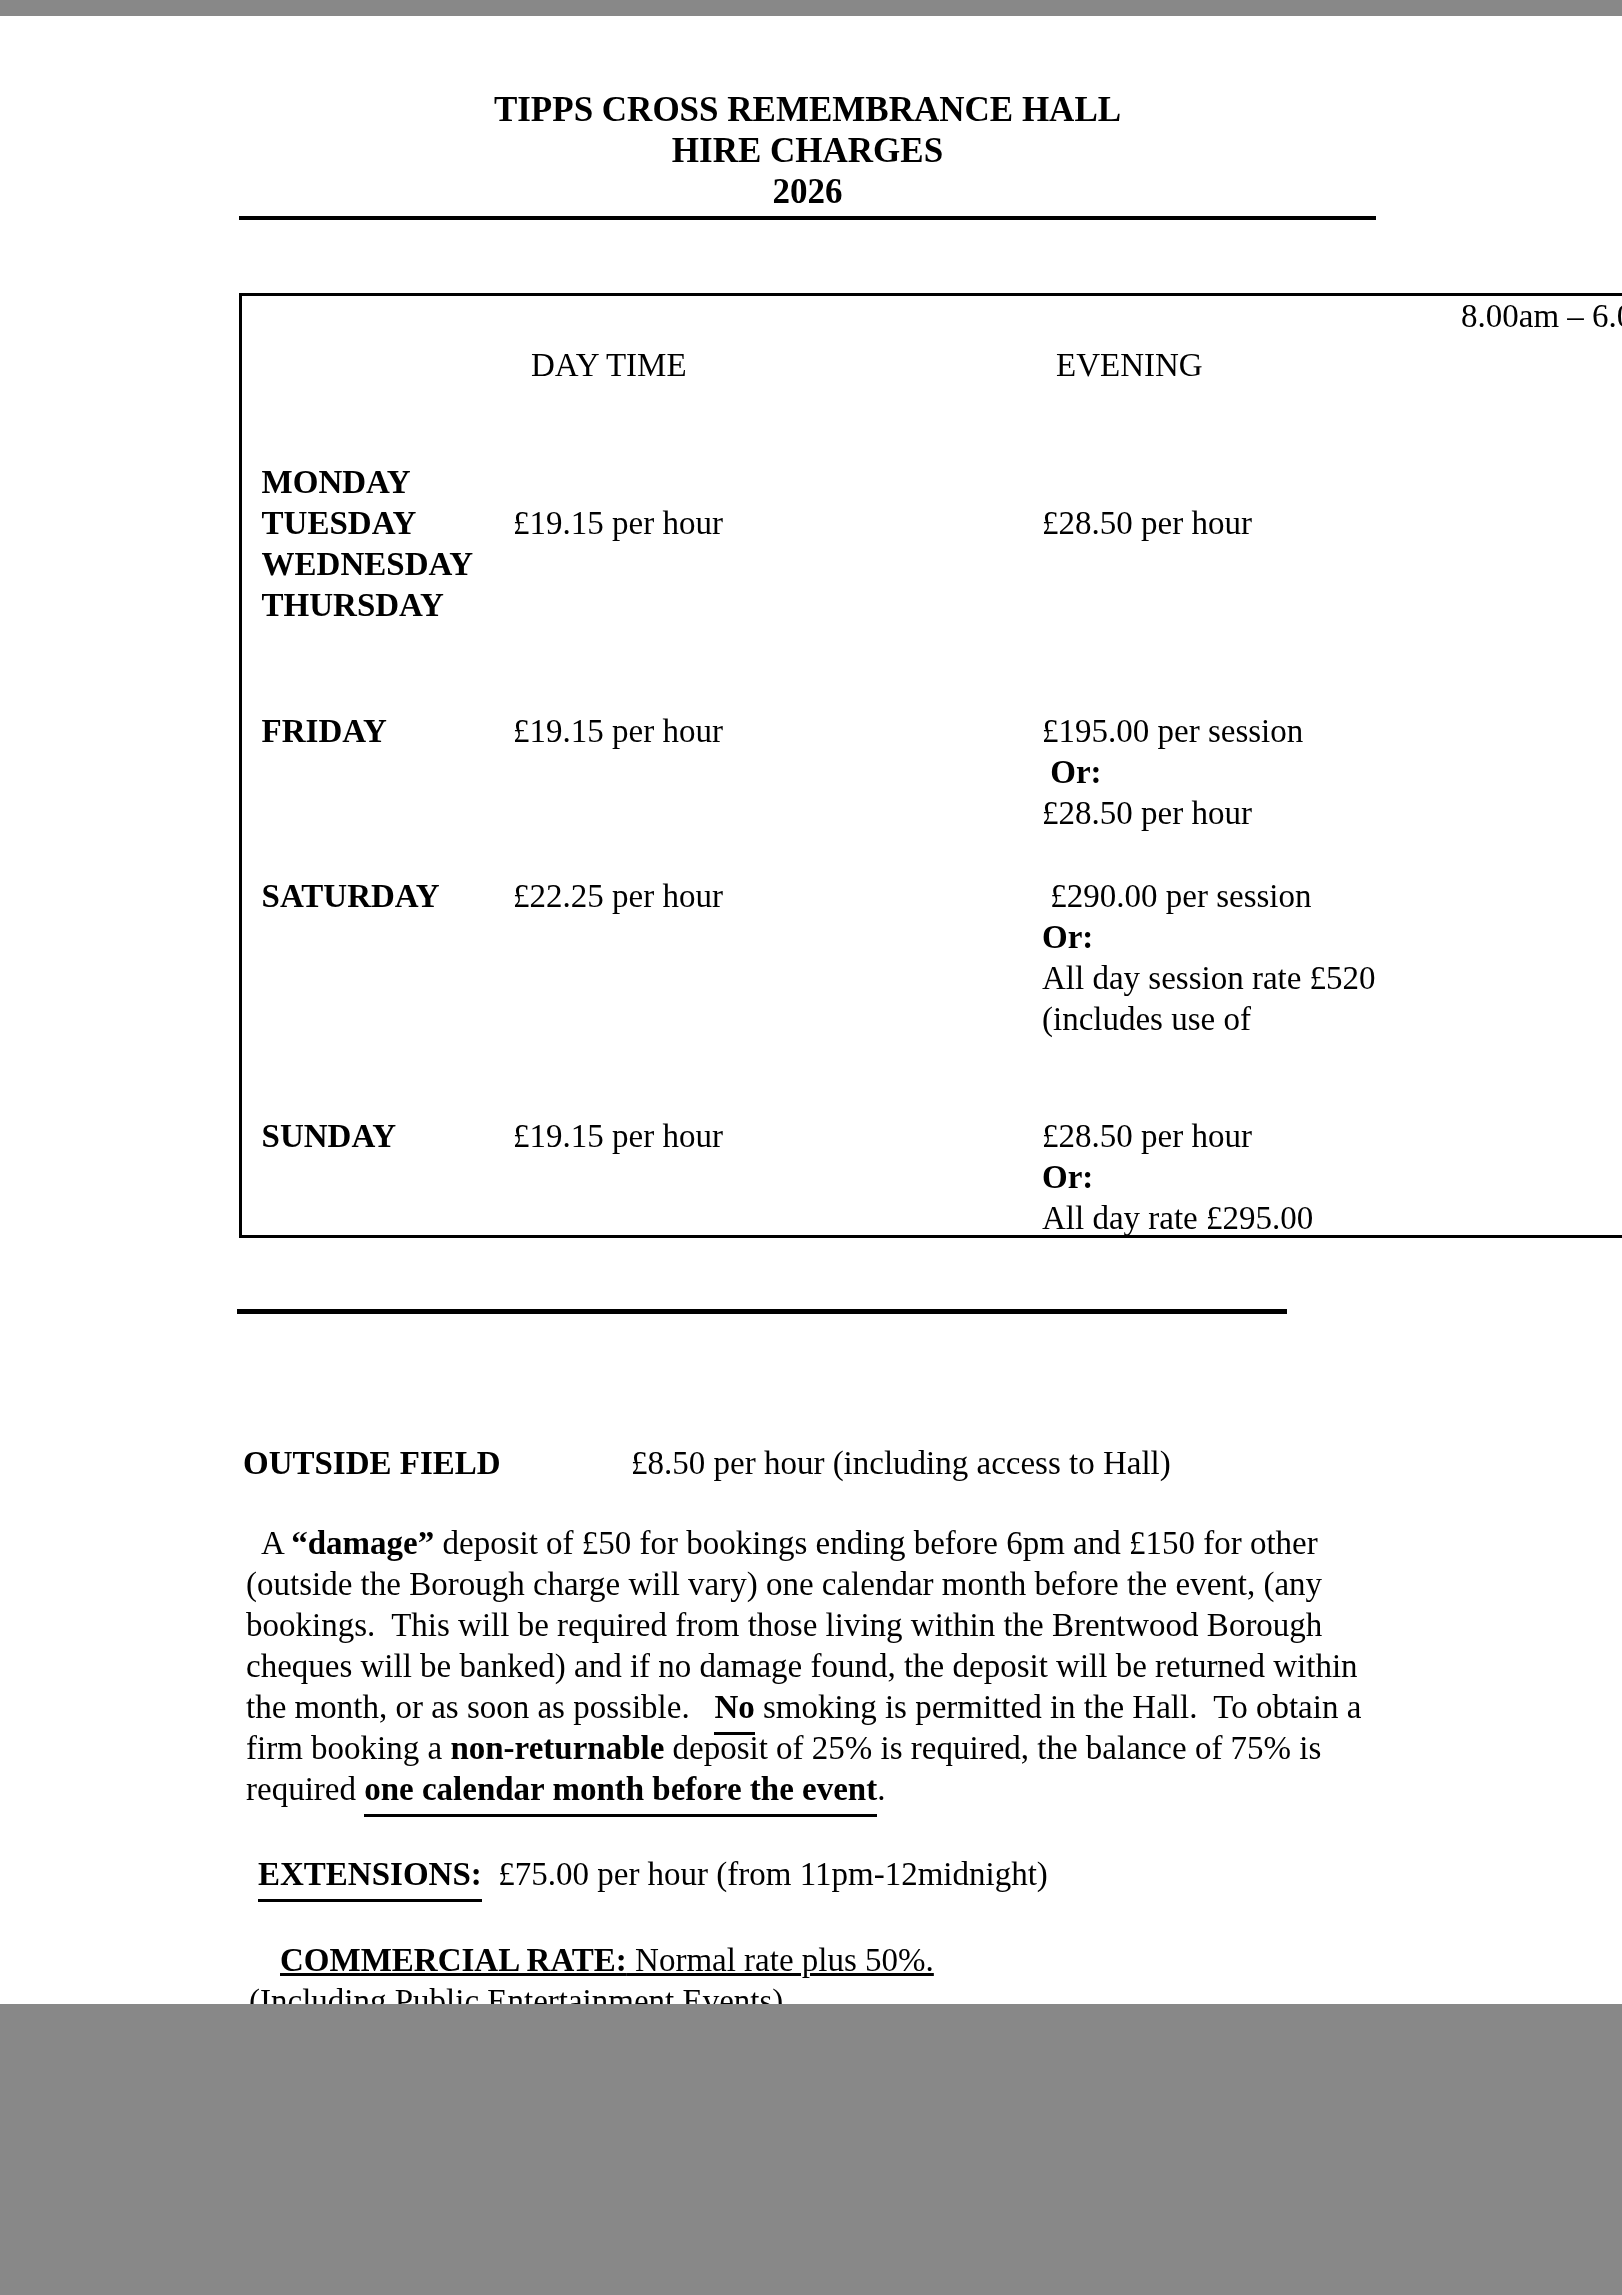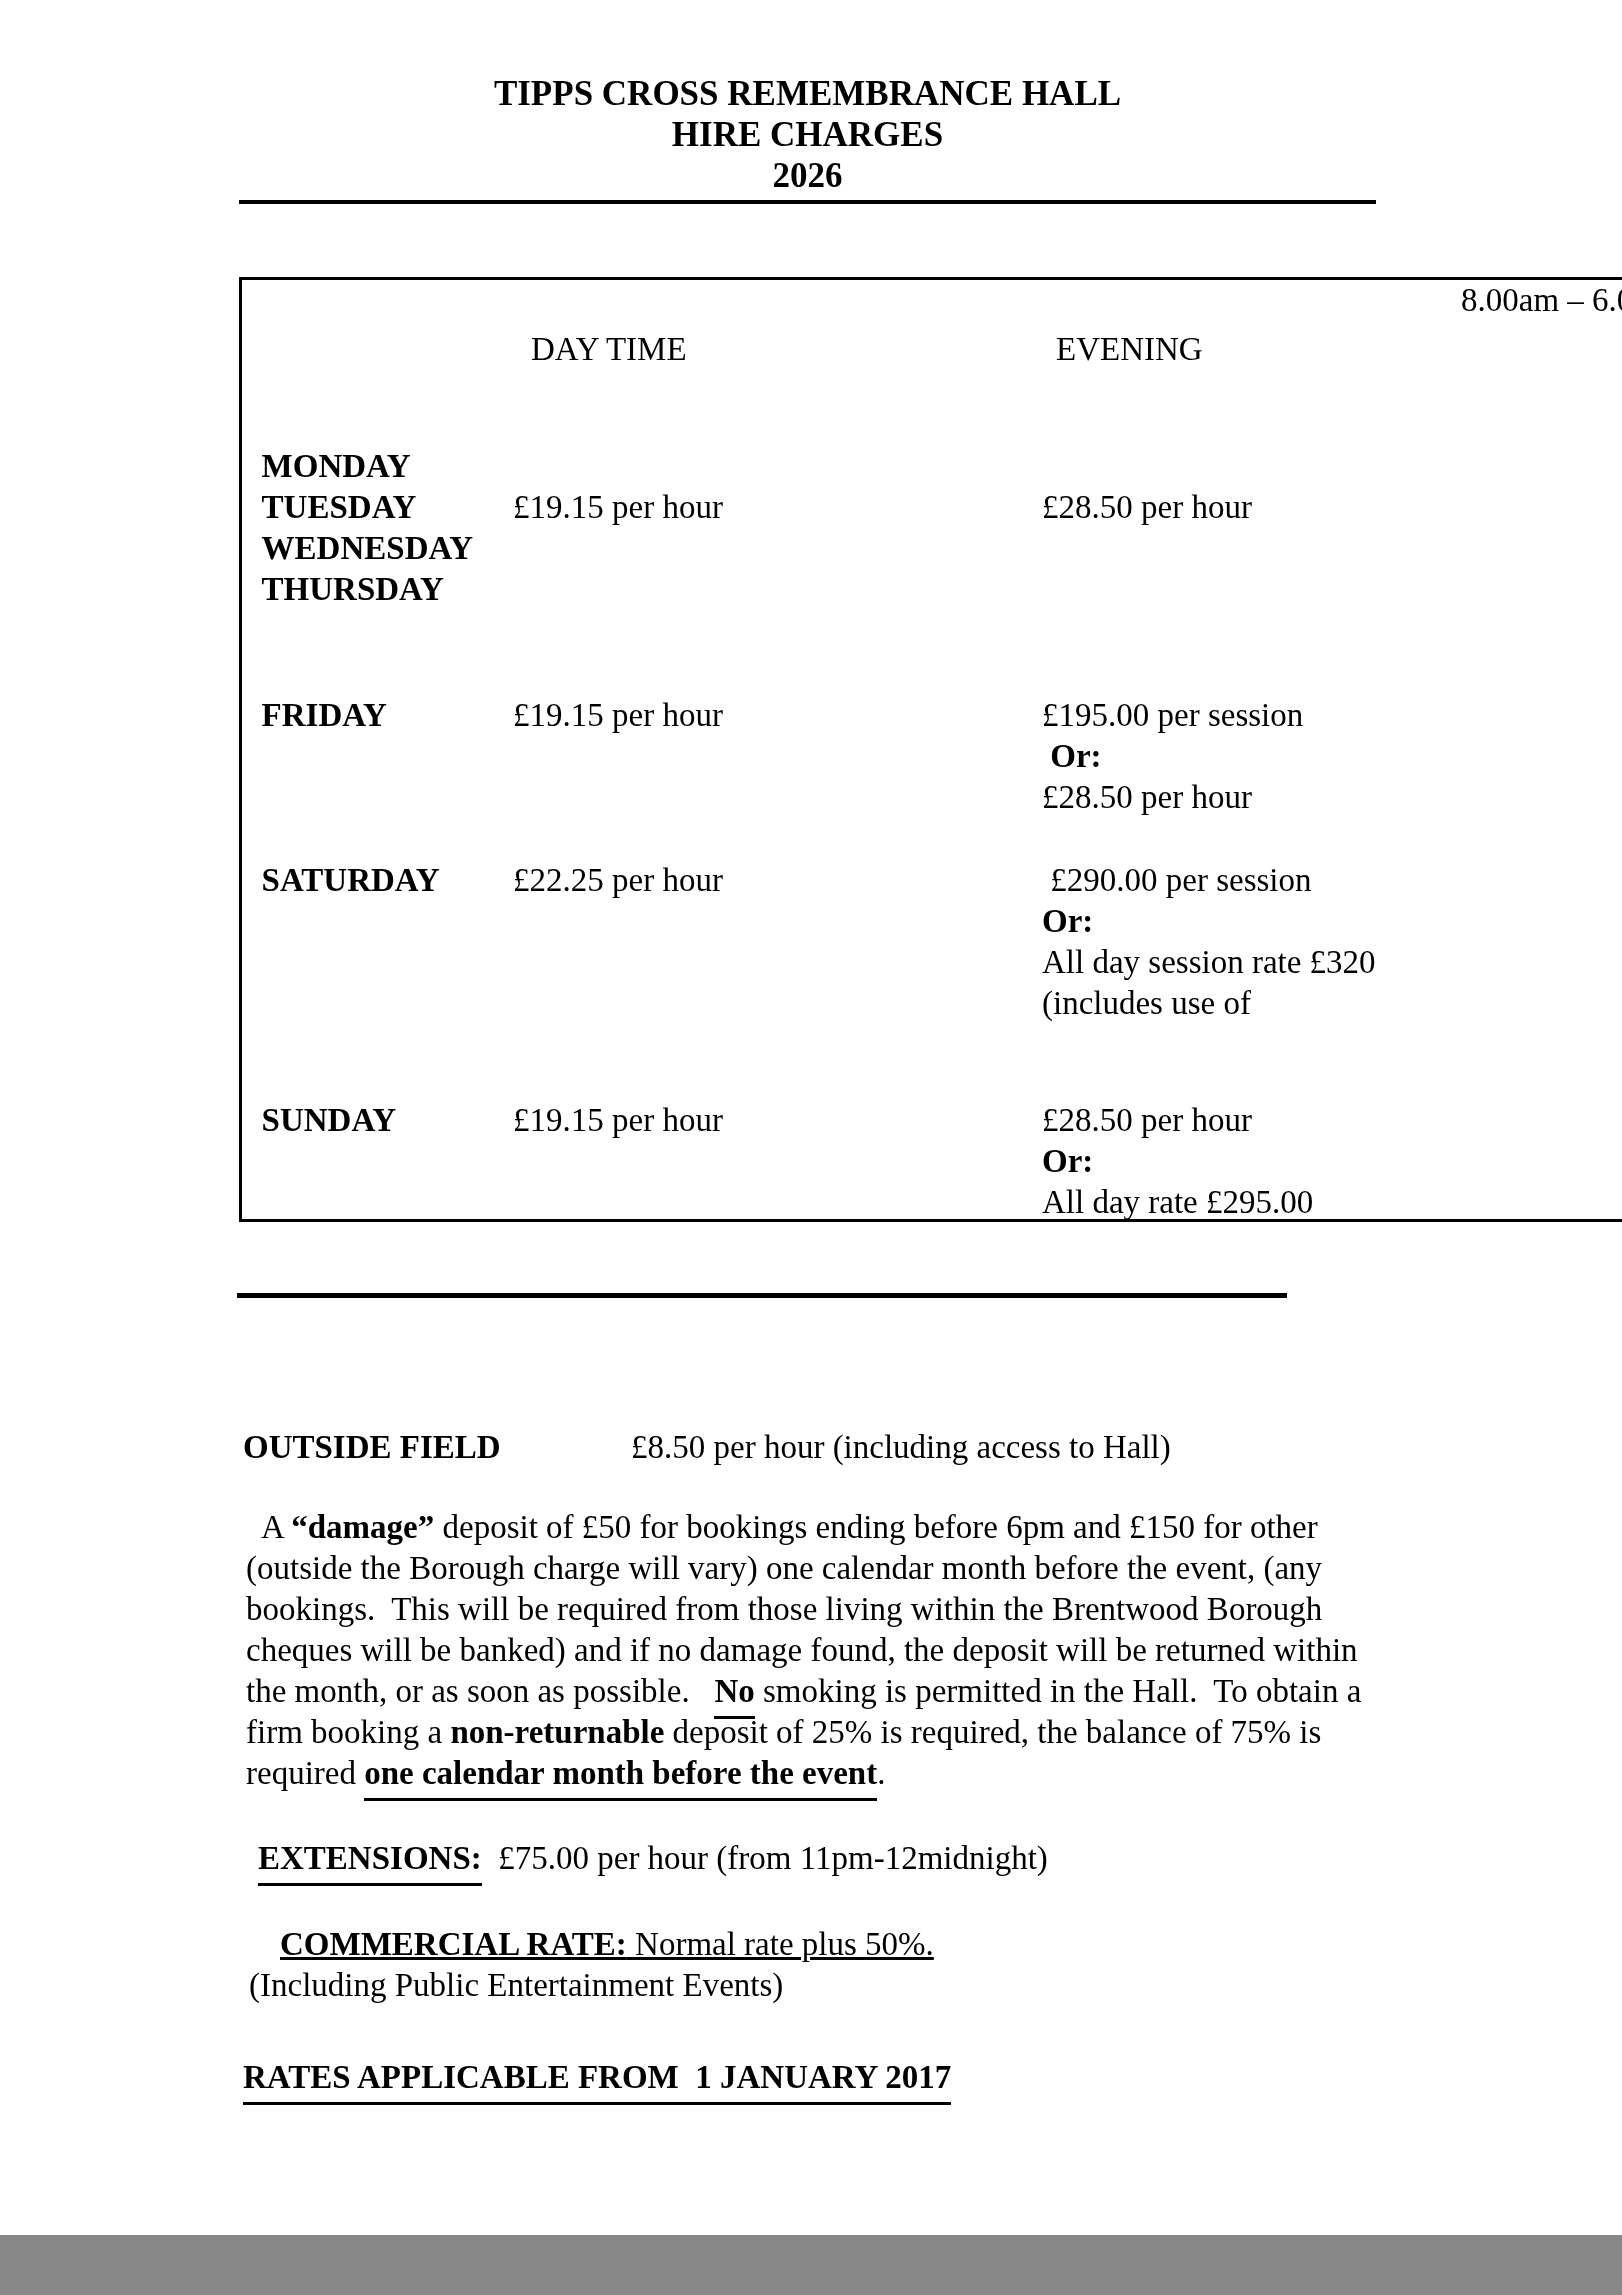--- a/index.html
+++ b/index.html
@@ -1,19 +1,19 @@
 <!DOCTYPE html>
 <html style="font-size:10.5px"><head>
 <meta charset="utf-8">
 <style>
   html,body{margin:0;padding:0;background:#888;}
   .page{
     position:relative;
-    width:1622px;height:2235px;
-    margin:0 auto;
+    width:1622px;height:1988px;
+    margin:16px auto;
     background:#ffffff;
     color:#000;
     font-family:"Liberation Serif","DejaVu Serif",serif;
     font-size:33px;
     line-height:41px;
     overflow:hidden;
   }
   .b{font-weight:bold;}
   .u{border-bottom:3.9px solid #000;padding-bottom:7px;}
   .line{height:41px;line-height:41px;white-space:pre;}
@@ -118,21 +118,21 @@
     <div class="t-row row-saturday">
       <div class="day-cell">
           <div class="line">SATURDAY</div>
         </div>
       <div class="daytime-cell">
         <div class="line">£22.25 per hour</div>
       </div>
       <div class="evening-cell">
           <div class="line"><span> £290.00 per session</span></div>
           <div class="line"><span class="b">Or:</span></div>
-          <div class="line"><span>All day session rate £320</span></div>
+          <div class="line"><span>All day session rate £520</span></div>
           <div class="line"><span>(includes use of</span></div>
         </div>
     </div>
 
     <div class="t-row row-sunday">
       <div class="day-cell">
           <div class="line">SUNDAY</div>
         </div>
       <div class="daytime-cell">
         <div class="line">£19.15 per hour</div>

